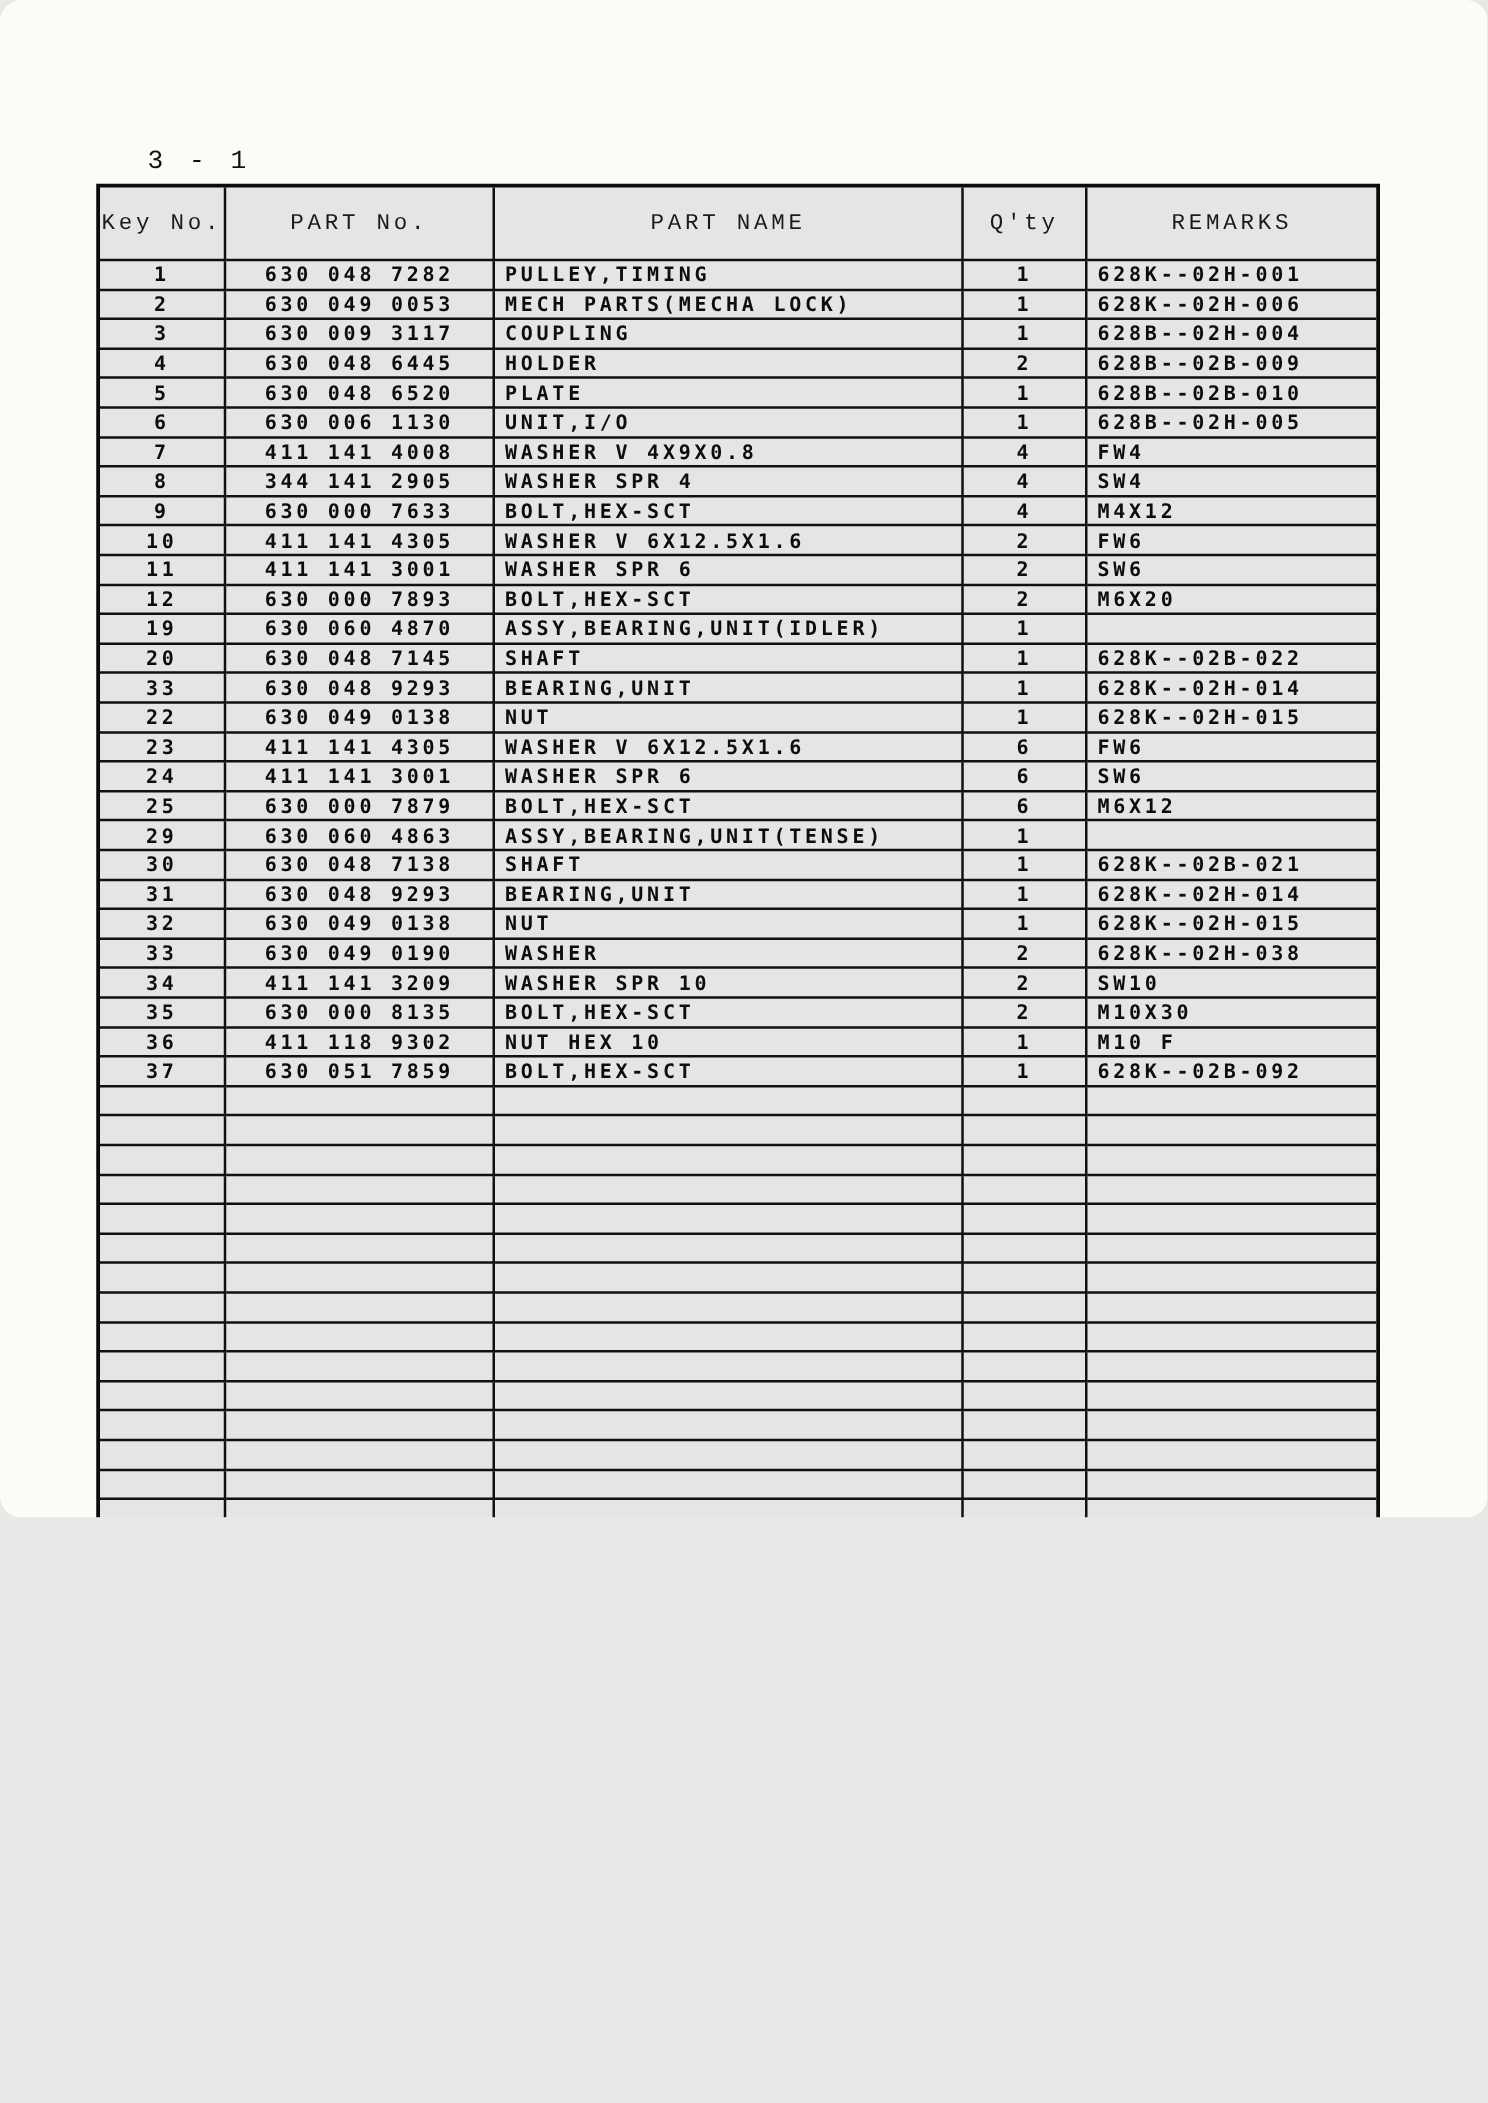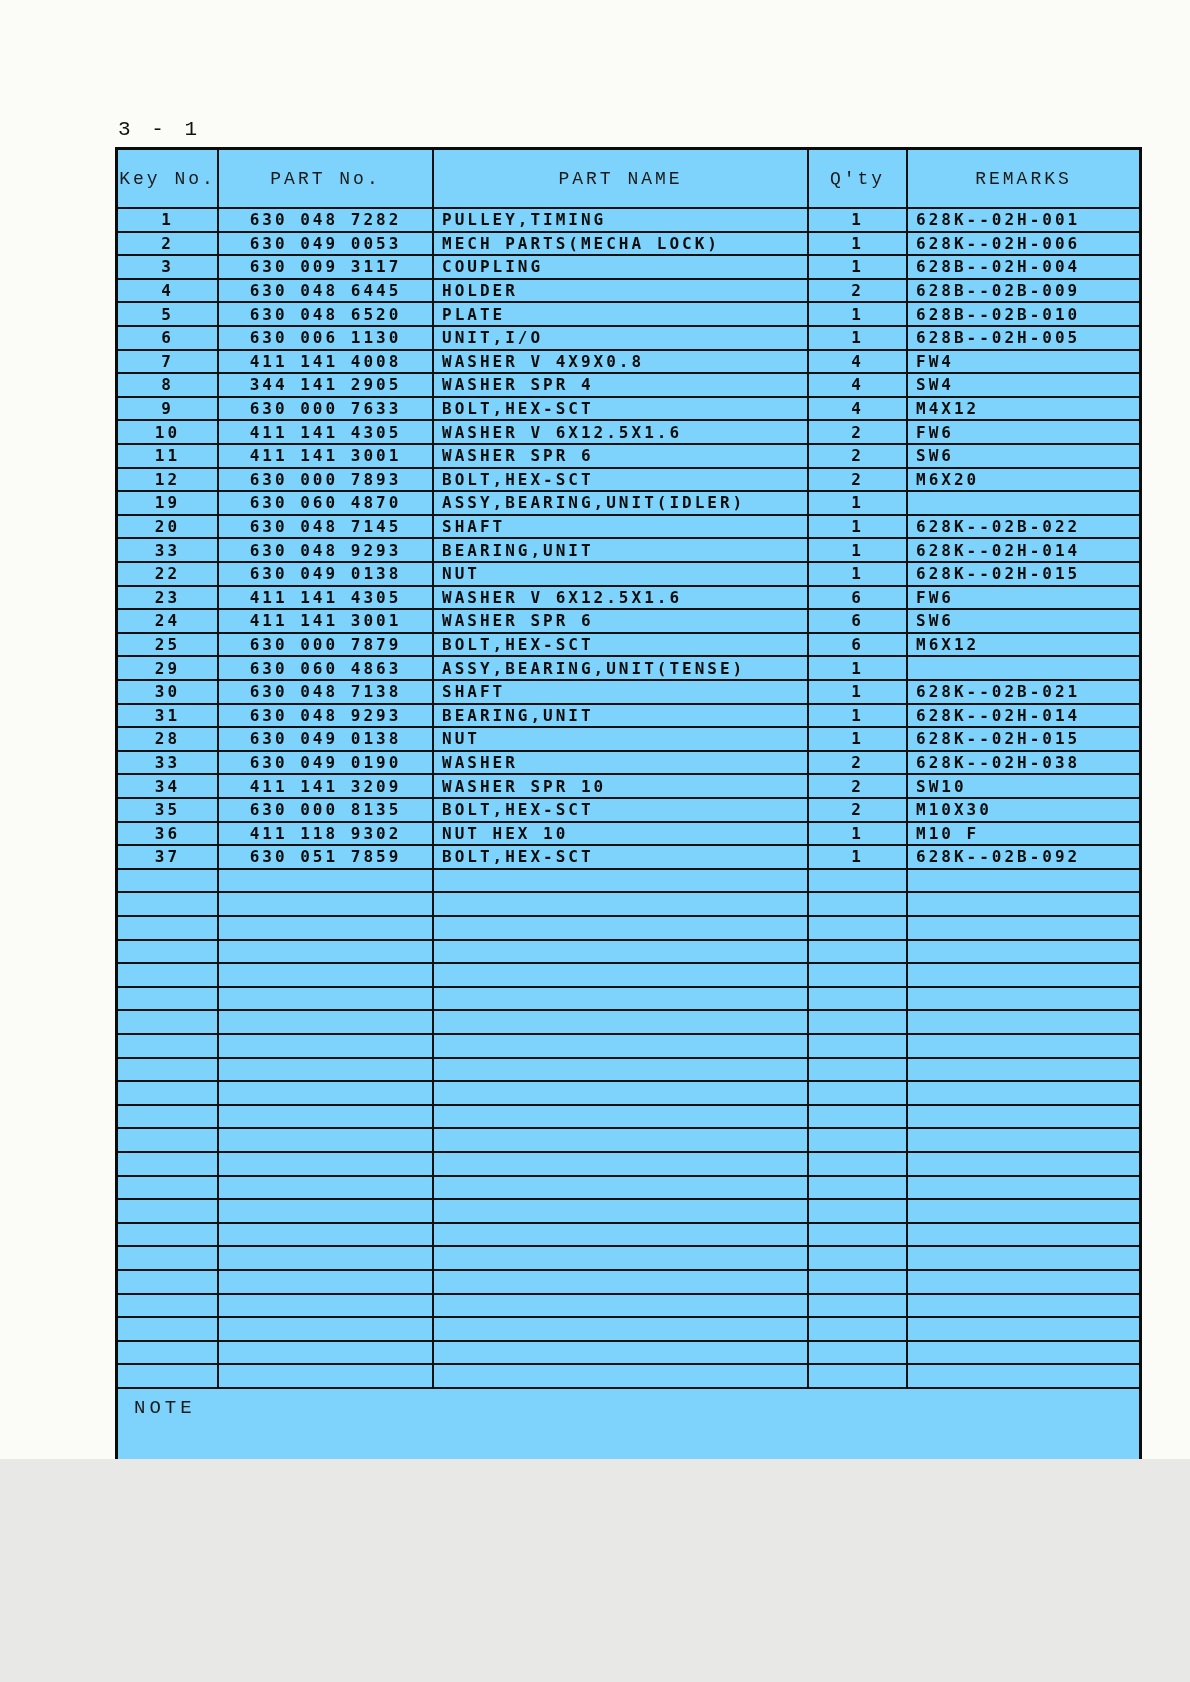--- a/index.html
+++ b/index.html
@@ -1,36 +1,36 @@
 <!DOCTYPE html>
 <html><head>
 <meta charset="utf-8">
 <style>
   html,body{margin:0;padding:0;background:#e8e8e6;}
   .page{
     position:relative;
-    width:1190px;height:1459px;
+    width:1190px;height:1214px;
     background:#fbfbf8;
     font-family:"DejaVu Sans Mono",monospace;
     color:#0a0a0a;
     overflow:hidden;
+    border-radius:17px;
   }
   .section-label{
     position:absolute;left:118px;top:118px;
     font-family:"Liberation Mono",monospace;
     font-size:21px;letter-spacing:4px;color:#111;
   }
   .table-wrap{
     position:absolute;left:77px;top:147px;
     width:1027px;height:1392px;
     border:3px solid #0b0b0b;
     box-sizing:border-box;
     display:flex;flex-direction:column;
-    background:#7dd3fc;
-    margin-left:38px;
+    background:#e5e5e5;
   }
   .grid{
     display:grid;
     grid-template-columns:101px 215px 375px 99px 1fr;
     grid-template-rows:59px repeat(50, 1fr);
     height:1239px;
     flex:0 0 auto;
   }
   .cell{
     border-right:2px solid #111;
@@ -207,21 +207,21 @@
         <div class="cell td center">30</div>
         <div class="cell td center">630 048 7138</div>
         <div class="cell td left">SHAFT</div>
         <div class="cell td center">1</div>
         <div class="cell td left last-col">628K--02B-021</div>
         <div class="cell td center">31</div>
         <div class="cell td center">630 048 9293</div>
         <div class="cell td left">BEARING,UNIT</div>
         <div class="cell td center">1</div>
         <div class="cell td left last-col">628K--02H-014</div>
-        <div class="cell td center">28</div>
+        <div class="cell td center">32</div>
         <div class="cell td center">630 049 0138</div>
         <div class="cell td left">NUT</div>
         <div class="cell td center">1</div>
         <div class="cell td left last-col">628K--02H-015</div>
         <div class="cell td center">33</div>
         <div class="cell td center">630 049 0190</div>
         <div class="cell td left">WASHER</div>
         <div class="cell td center">2</div>
         <div class="cell td left last-col">628K--02H-038</div>
         <div class="cell td center">34</div>

